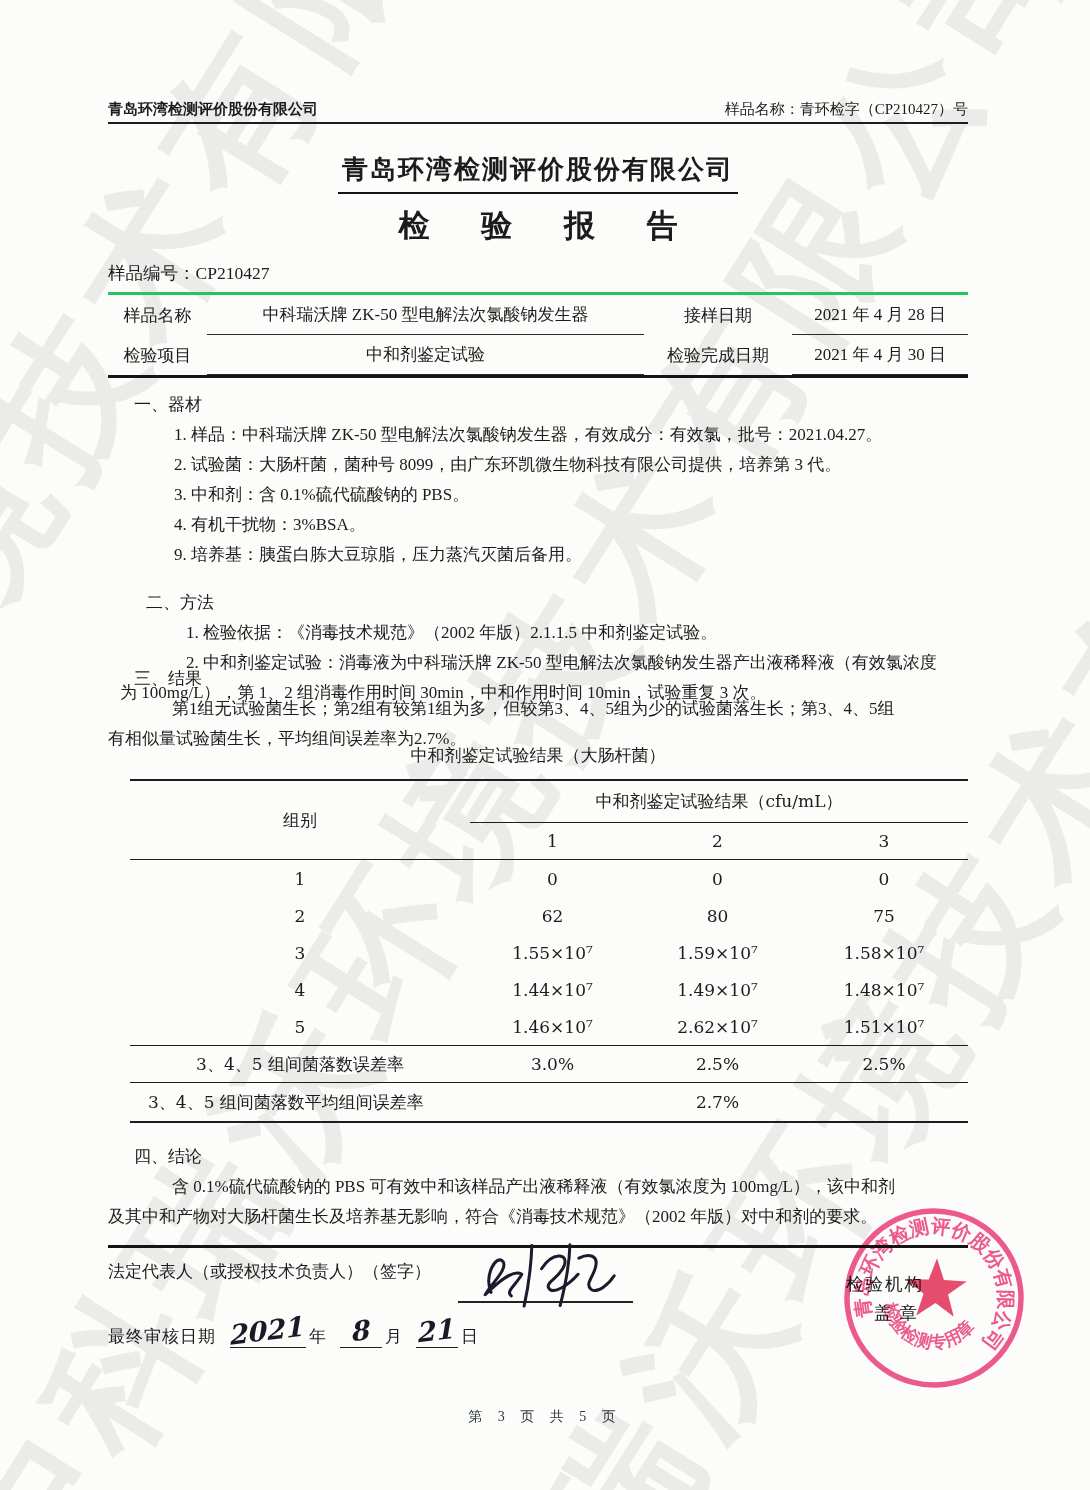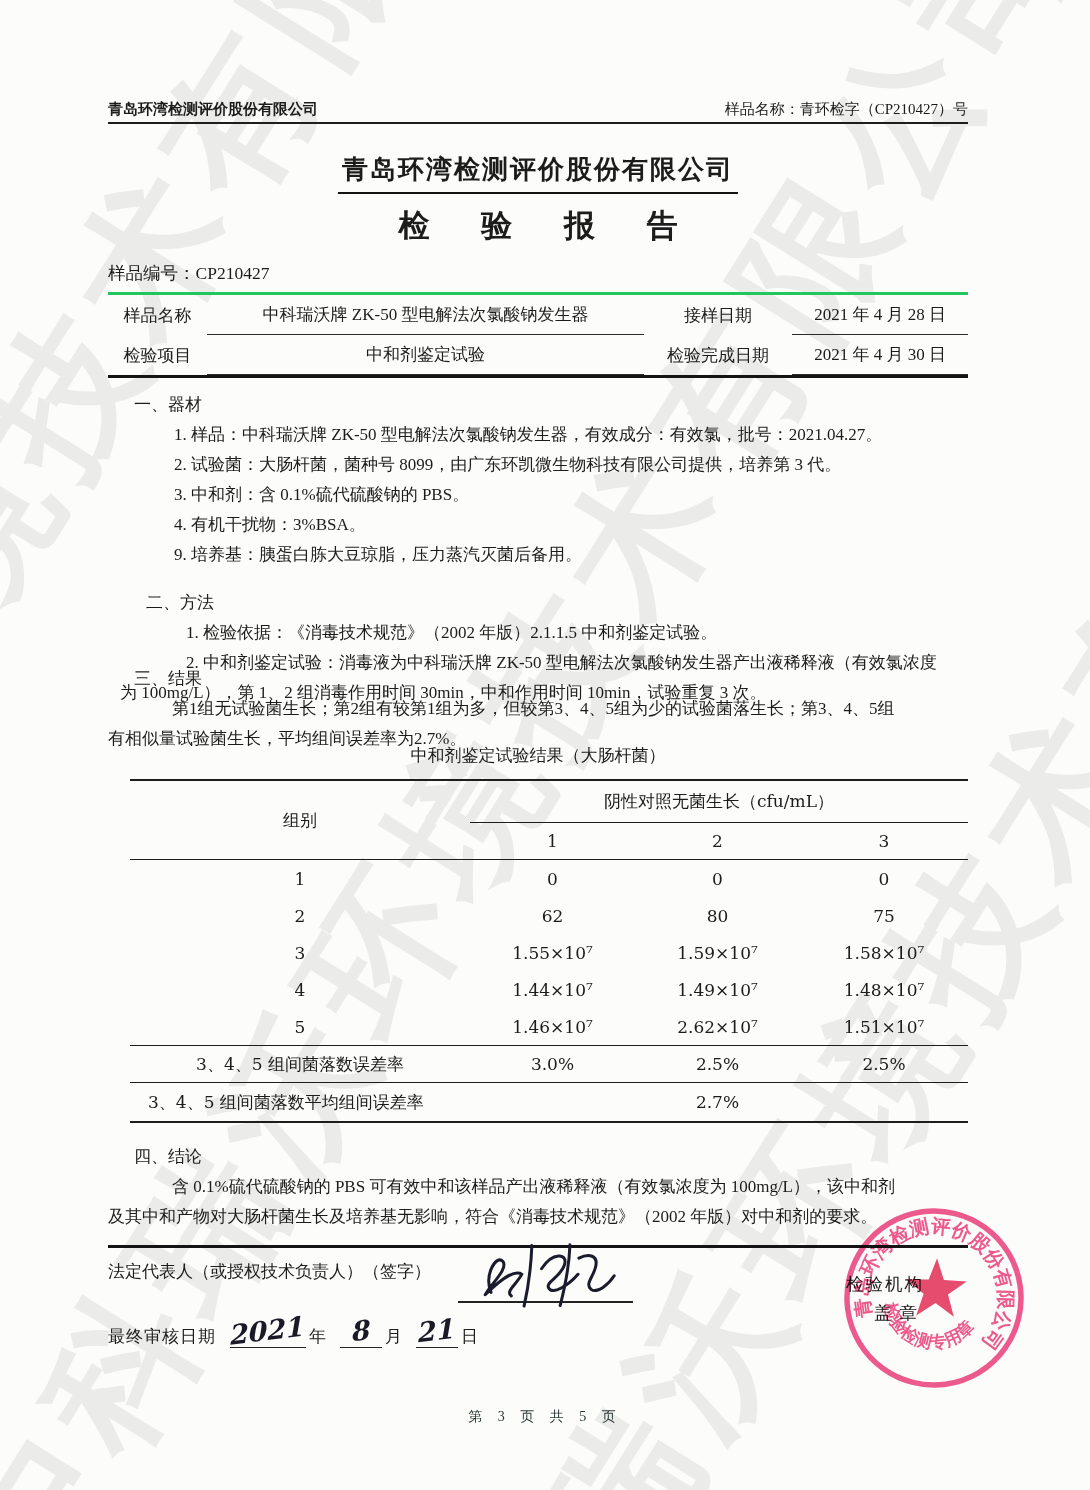--- a/index.html
+++ b/index.html
@@ -161,21 +161,21 @@
   <div class="abs sect s3">
     <div class="heading">三、结果</div>
     <div class="para">第1组无试验菌生长；第2组有较第1组为多，但较第3、4、5组为少的试验菌落生长；第3、4、5组有相似量试验菌生长，平均组间误差率为2.7%。</div>
   </div>
 
   <div class="abs rt">
     <div class="rt-title">中和剂鉴定试验结果（大肠杆菌）</div>
     <div class="rt-table">
       <div class="rt-head">
         <div class="rt-group">组别</div>
-        <div class="rt-span">阴性对照无菌生长（cfu/mL）</div>
+        <div class="rt-span">中和剂鉴定试验结果（cfu/mL）</div>
         <div class="rt-sub" style="grid-row:2;grid-column:2;">1</div>
         <div class="rt-sub" style="grid-row:2;grid-column:3;">2</div>
         <div class="rt-sub" style="grid-row:2;grid-column:4;">3</div>
       </div>
       <div class="rt-row">
         <div class="c">1</div>
         <div class="c">0</div>
         <div class="c">0</div>
         <div class="c">0</div>
       </div>

